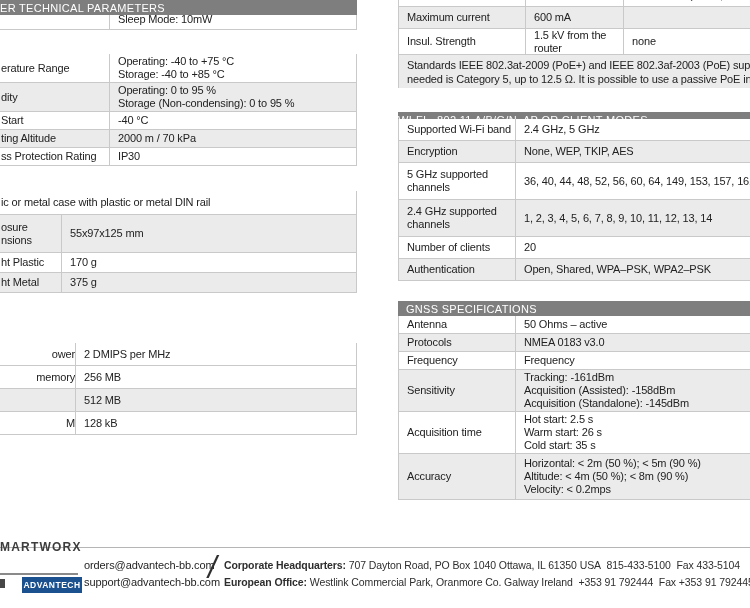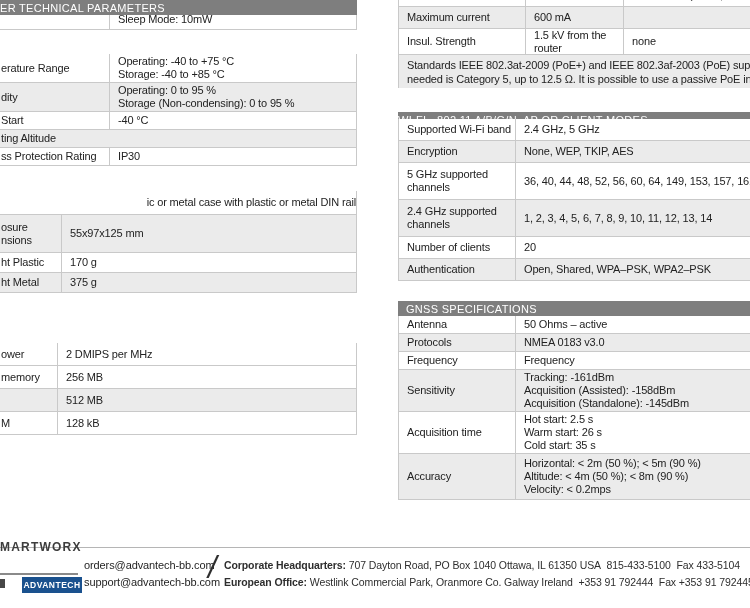--- a/index.html
+++ b/index.html
@@ -28,28 +28,28 @@
   .bar-gnss{left:398px;top:301px;width:352px;height:15px;padding-left:8px;}
   
   .tbl{position:absolute;font-size:11px;}
   .tbl-left{width:357px;border-right:1px solid var(--border);}
   .tbl-right{width:352px;border-left:1px solid var(--border);}
   .row{display:flex;border-bottom:1px solid var(--border);overflow:hidden;background:#fff;}
   .row:nth-child(even){background:var(--alt);}
   .cell{display:flex;flex-direction:column;justify-content:center;overflow:hidden;padding-left:8px;}
   .cell:last-child{flex:1;}
   .cell:not(:last-child){border-right:1px solid var(--border);}
-  .cell.span{flex:1;border-right:none;align-items:flex-end;}
+  .cell.span{flex:1;border-right:none;}
   .ln{line-height:13px;white-space:nowrap;letter-spacing:-0.15px;}
   
   .tbl-left .c0{padding-left:1px;}
   
   .t-power .c0,.t-env .c0{width:110px;}
   .t-mech .c0{width:62px;}
-  .t-other .c0{width:58px;}
+  .t-other .c0{width:76px;align-items:flex-end;}
   .t-poe  .c0{width:127px;}
   .t-poe  .c1{width:98px;}
   .t-wifi .c0,.t-gnss .c0{width:117px;}
   
   .t-power{left:0;top:-10px;}
   .t-power .row{height:40px;}
   .t-power .c0{justify-content:flex-start;padding-top:2px;}
   .t-power .c1{justify-content:flex-start;padding-top:10px;}
   .t-env{left:0;top:54px;}
   .t-env .row{height:18px;}
@@ -143,20 +143,23 @@
           <div class="ln">Start</div>
         </div>
         <div class="cell c1">
           <div class="ln">-40 °C</div>
         </div>
       </div>
       <div class="row">
         <div class="cell c0">
           <div class="ln">ting Altitude</div>
         </div>
+        <div class="cell c1">
+          <div class="ln">2000 m / 70 kPa</div>
+        </div>
       </div>
       <div class="row">
         <div class="cell c0">
           <div class="ln">ss Protection Rating</div>
         </div>
         <div class="cell c1">
           <div class="ln">IP30</div>
         </div>
       </div>
     </div>

